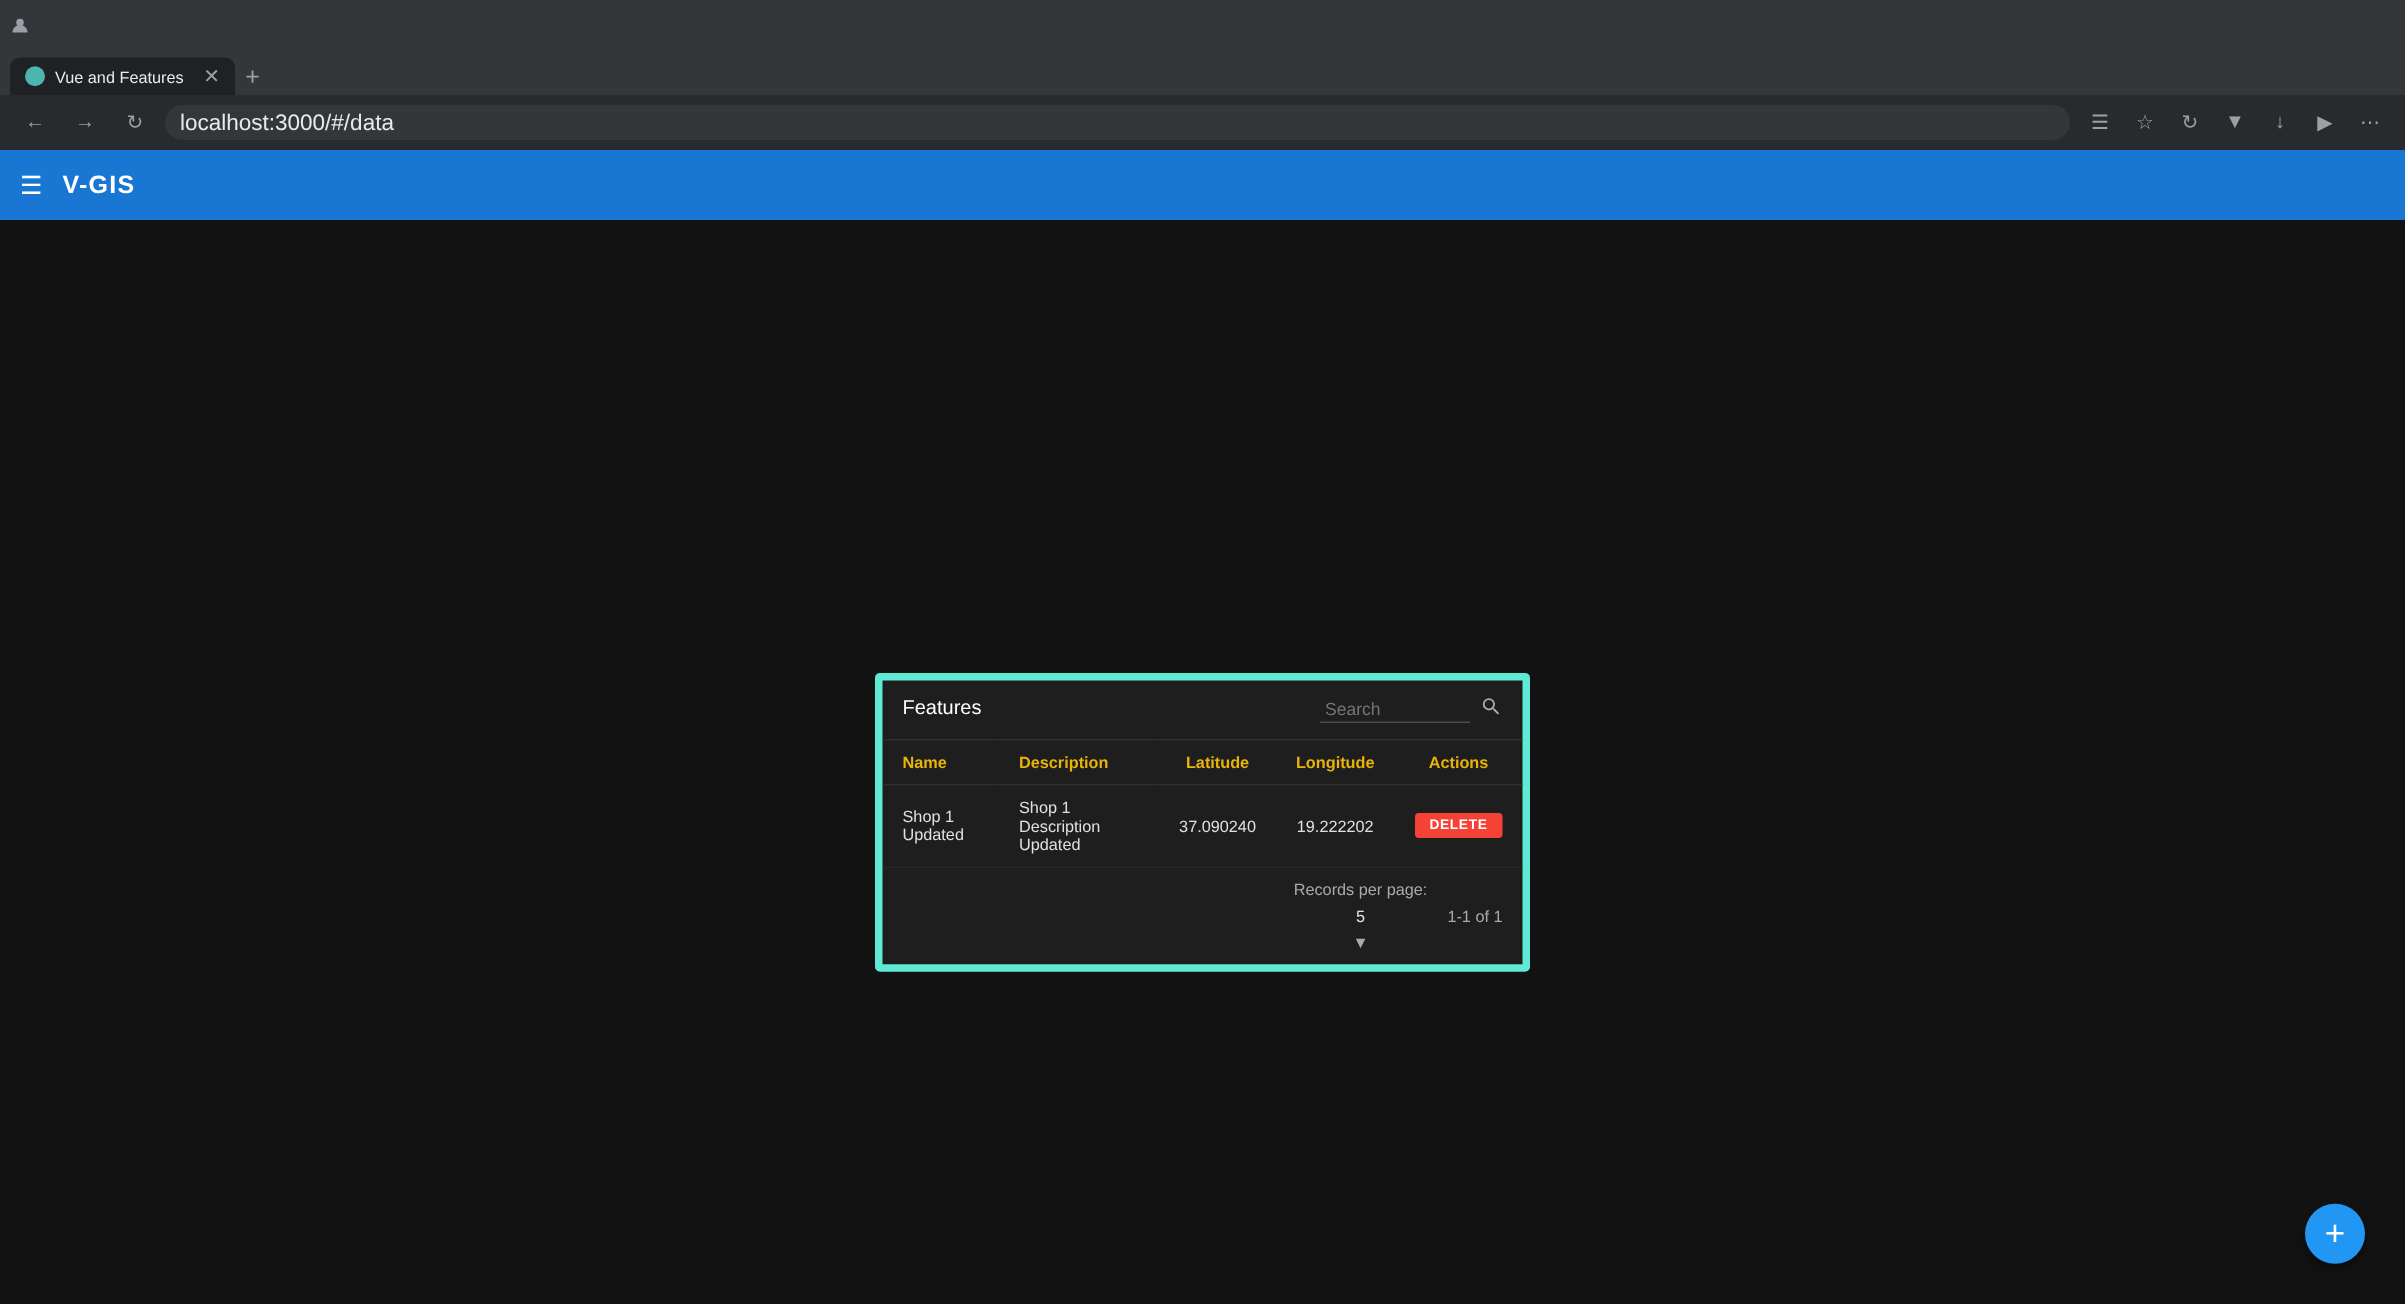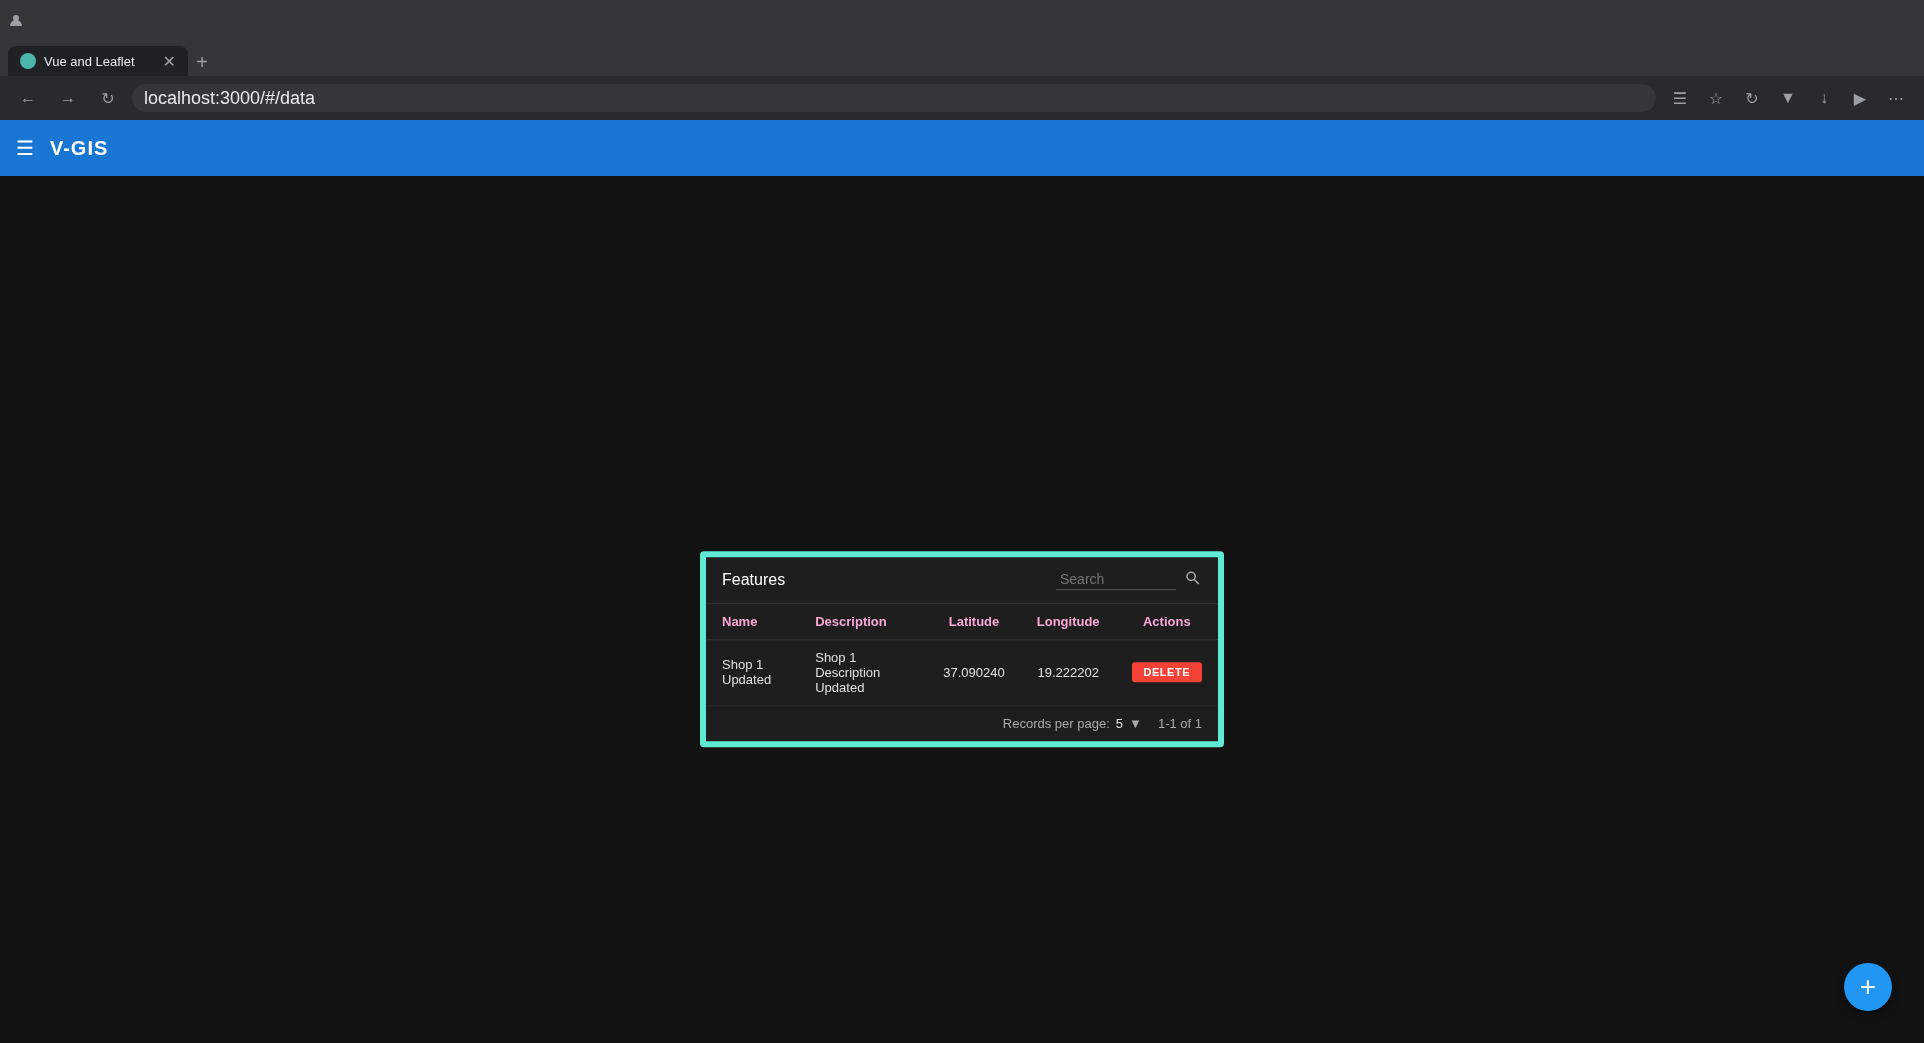--- a/index.html
+++ b/index.html
@@ -222,21 +222,21 @@
       font-size: 13px;
     }
 
     thead tr {
       border-top: 1px solid #333;
       border-bottom: 1px solid #333;
     }
 
     th {
       padding: 10px 16px;
-      color: #f9a8d4;
+      color: #eab308;
       font-weight: 600;
       text-align: left;
       font-size: 13px;
     }
 
     th:nth-child(3), th:nth-child(4) {
       text-align: center;
     }
 
     th:nth-child(5) {
@@ -281,20 +281,21 @@
       padding: 10px 16px;
       gap: 16px;
       font-size: 13px;
       color: #aaaaaa;
     }
 
     .records-per-page {
       display: flex;
       align-items: center;
       gap: 6px;
+      flex-direction: column;
     }
 
     .per-page-val {
       color: #e0e0e0;
     }
 
     
     .fab {
       position: fixed;
       bottom: 32px;
@@ -326,21 +327,21 @@
           <circle cx="8" cy="6" r="3"></circle>
           <path d="M2 14c0-3.3 2.7-6 6-6s6 2.7 6 6H2z"></path>
         </svg>
       </div>
     </div>
   </div>
 
   <div class="browser-tabs">
     <div class="tab">
       <div class="tab-favicon"></div>
-      <span>Vue and Leaflet</span>
+      <span>Vue and Features</span>
       <span class="tab-close">✕</span>
     </div>
     <div class="tab-new">+</div>
   </div>
 
   <div class="browser-navbar">
     <div class="nav-btn">←</div>
     <div class="nav-btn">→</div>
     <div class="nav-btn">↻</div>
     <div class="address-bar">

